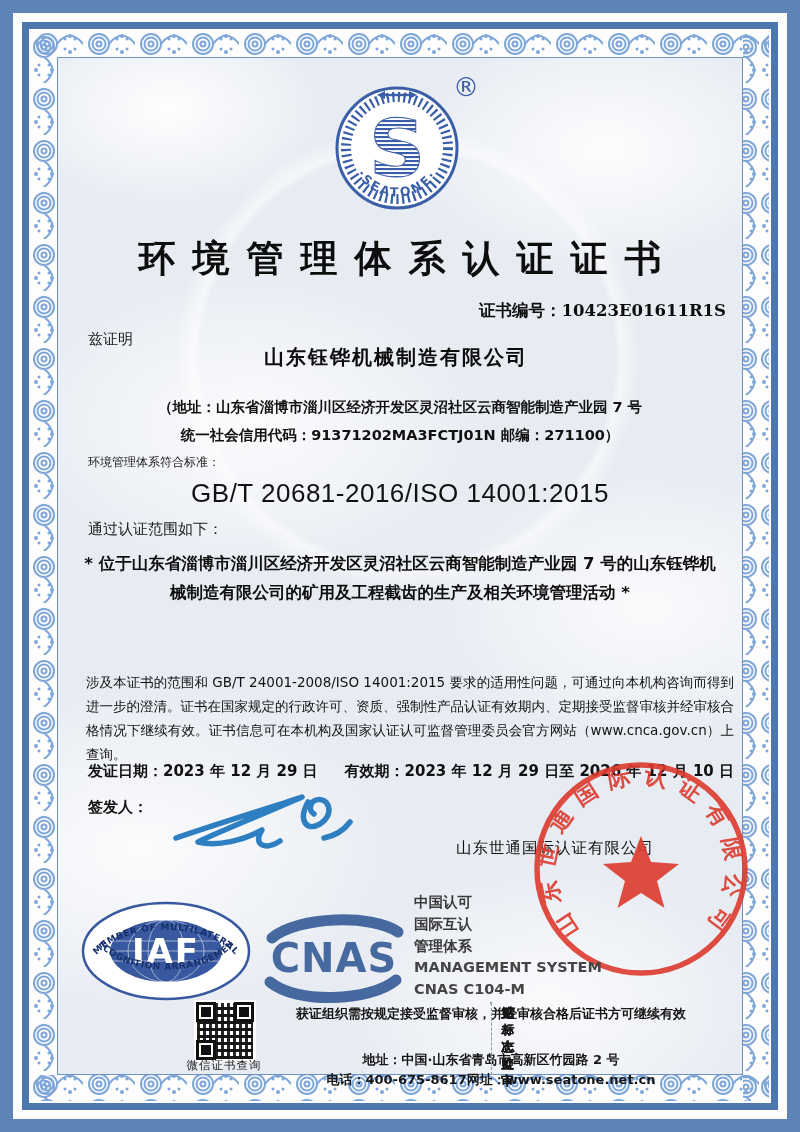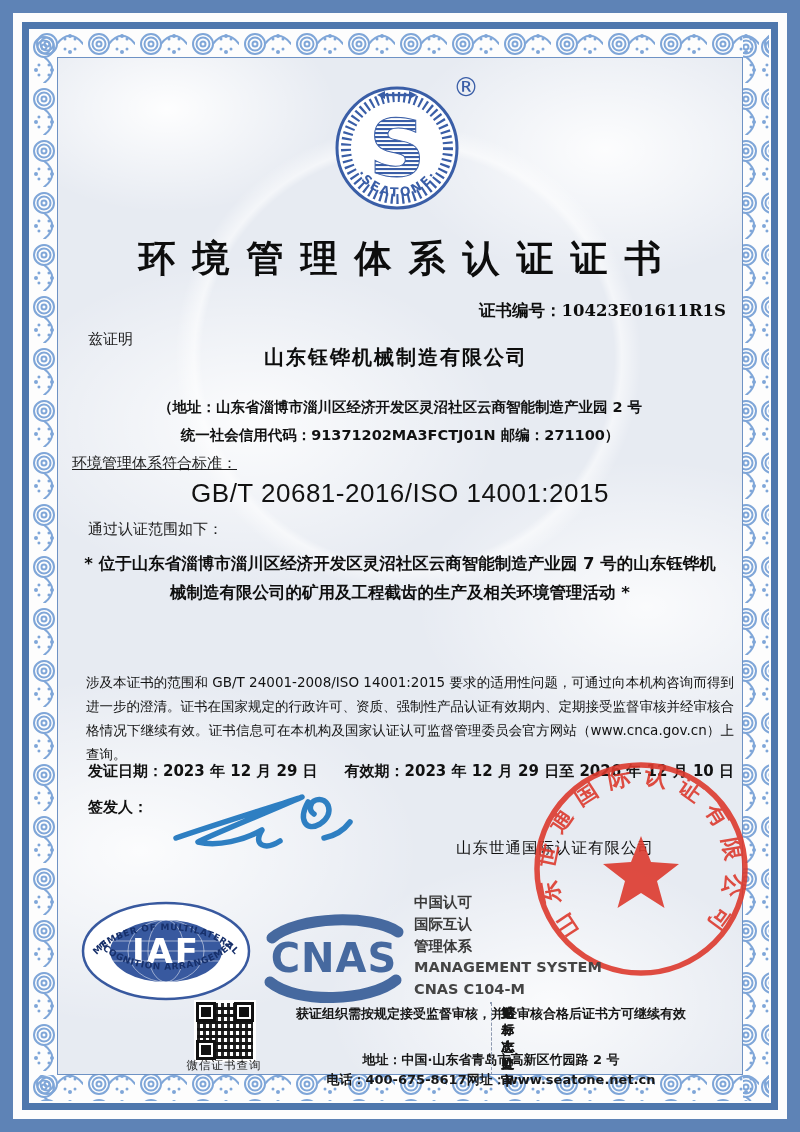--- a/index.html
+++ b/index.html
@@ -24,21 +24,21 @@
   .cert-title{left:0;right:0;top:176px;text-align:center;font-size:37px;font-weight:bold;
       color:#0d0d0d;letter-spacing:17px;padding-left:17px;}
   .cert-no{top:242px;right:16px;font-size:16.5px;font-weight:bold;color:#0d0d0d;}
   .cert-no .num{font-family:"DejaVu Serif",serif;}
   .certify-label{left:30px;top:272px;font-size:15px;color:#1c1c1c;}
   .company-name{left:0;right:8px;top:286px;text-align:center;font-size:20px;font-weight:bold;
       color:#0d0d0d;letter-spacing:2px;}
   .company-address{left:0;right:0;top:336px;text-align:center;font-size:14.5px;font-weight:bold;
       color:#111;line-height:1.9;}
   .company-address div{position:static;}
-  .std-label{left:14px;top:396px;font-size:15px;color:#1c1c1c;text-decoration:underline;}
+  .std-label{left:30px;top:396px;font-size:12px;color:#1c1c1c;}
   .standard{left:0;right:0;top:420px;text-align:center;font-size:26px;color:#121212;
       font-family:"Liberation Sans",sans-serif;letter-spacing:.5px;}
   .scope-label{left:30px;top:462px;font-size:15px;color:#1c1c1c;}
   .scope{left:0;right:0;top:492px;text-align:center;}
   .scope span{position:static;display:inline-block;max-width:636px;font-size:16.5px;font-weight:bold;
       color:#0f0f0f;line-height:1.75;}
   .note{left:28px;right:8px;top:612px;font-size:13.5px;color:#111;line-height:1.78;text-align:justify;}
   .issue-date{left:30px;top:704px;font-size:15px;font-weight:600;color:#111;}
   .valid-date{right:8px;top:704px;font-size:15px;font-weight:600;color:#111;}
   .signer-label{left:30px;top:740px;font-size:15px;font-weight:600;color:#111;}
@@ -145,21 +145,21 @@
     <div class="cert-title">环境管理体系认证证书</div>
 
     <div class="cert-no">
       <span style="position:static">证书编号：</span><span class="num" style="position:static">10423E01611R1S</span>
     </div>
 
     <div class="certify-label">兹证明</div>
     <div class="company-name">山东钰铧机械制造有限公司</div>
 
     <div class="company-address">
-      <div>（地址：山东省淄博市淄川区经济开发区灵沼社区云商智能制造产业园 2 号</div>
+      <div>（地址：山东省淄博市淄川区经济开发区灵沼社区云商智能制造产业园 7 号</div>
       <div>统一社会信用代码：91371202MA3FCTJ01N  邮编：271100）</div>
     </div>
 
     <div class="std-label">环境管理体系符合标准：</div>
     <div class="standard">GB/T 20681-2016/ISO 14001:2015</div>
 
     <div class="scope-label">通过认证范围如下：</div>
     <div class="scope">
       <span>* 位于山东省淄博市淄川区经济开发区灵沼社区云商智能制造产业园 7 号的山东钰铧机械制造有限公司的矿用及工程截齿的生产及相关环境管理活动 *</span>
     </div>

